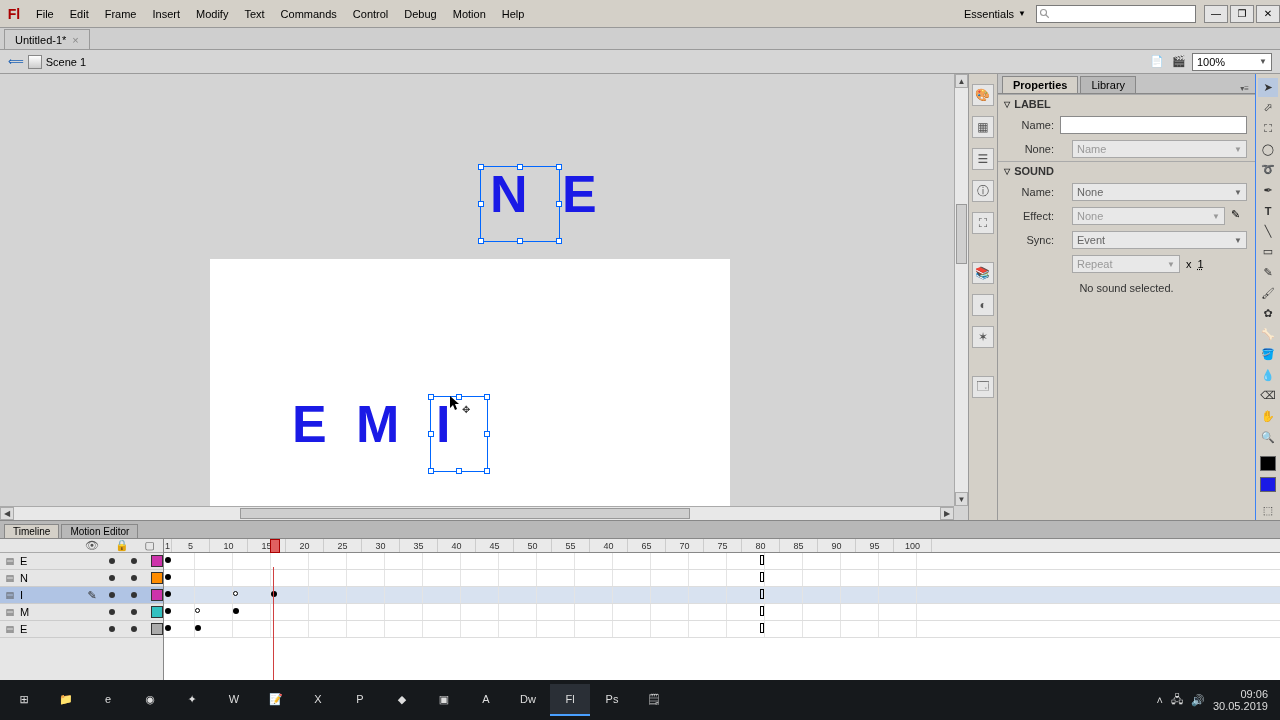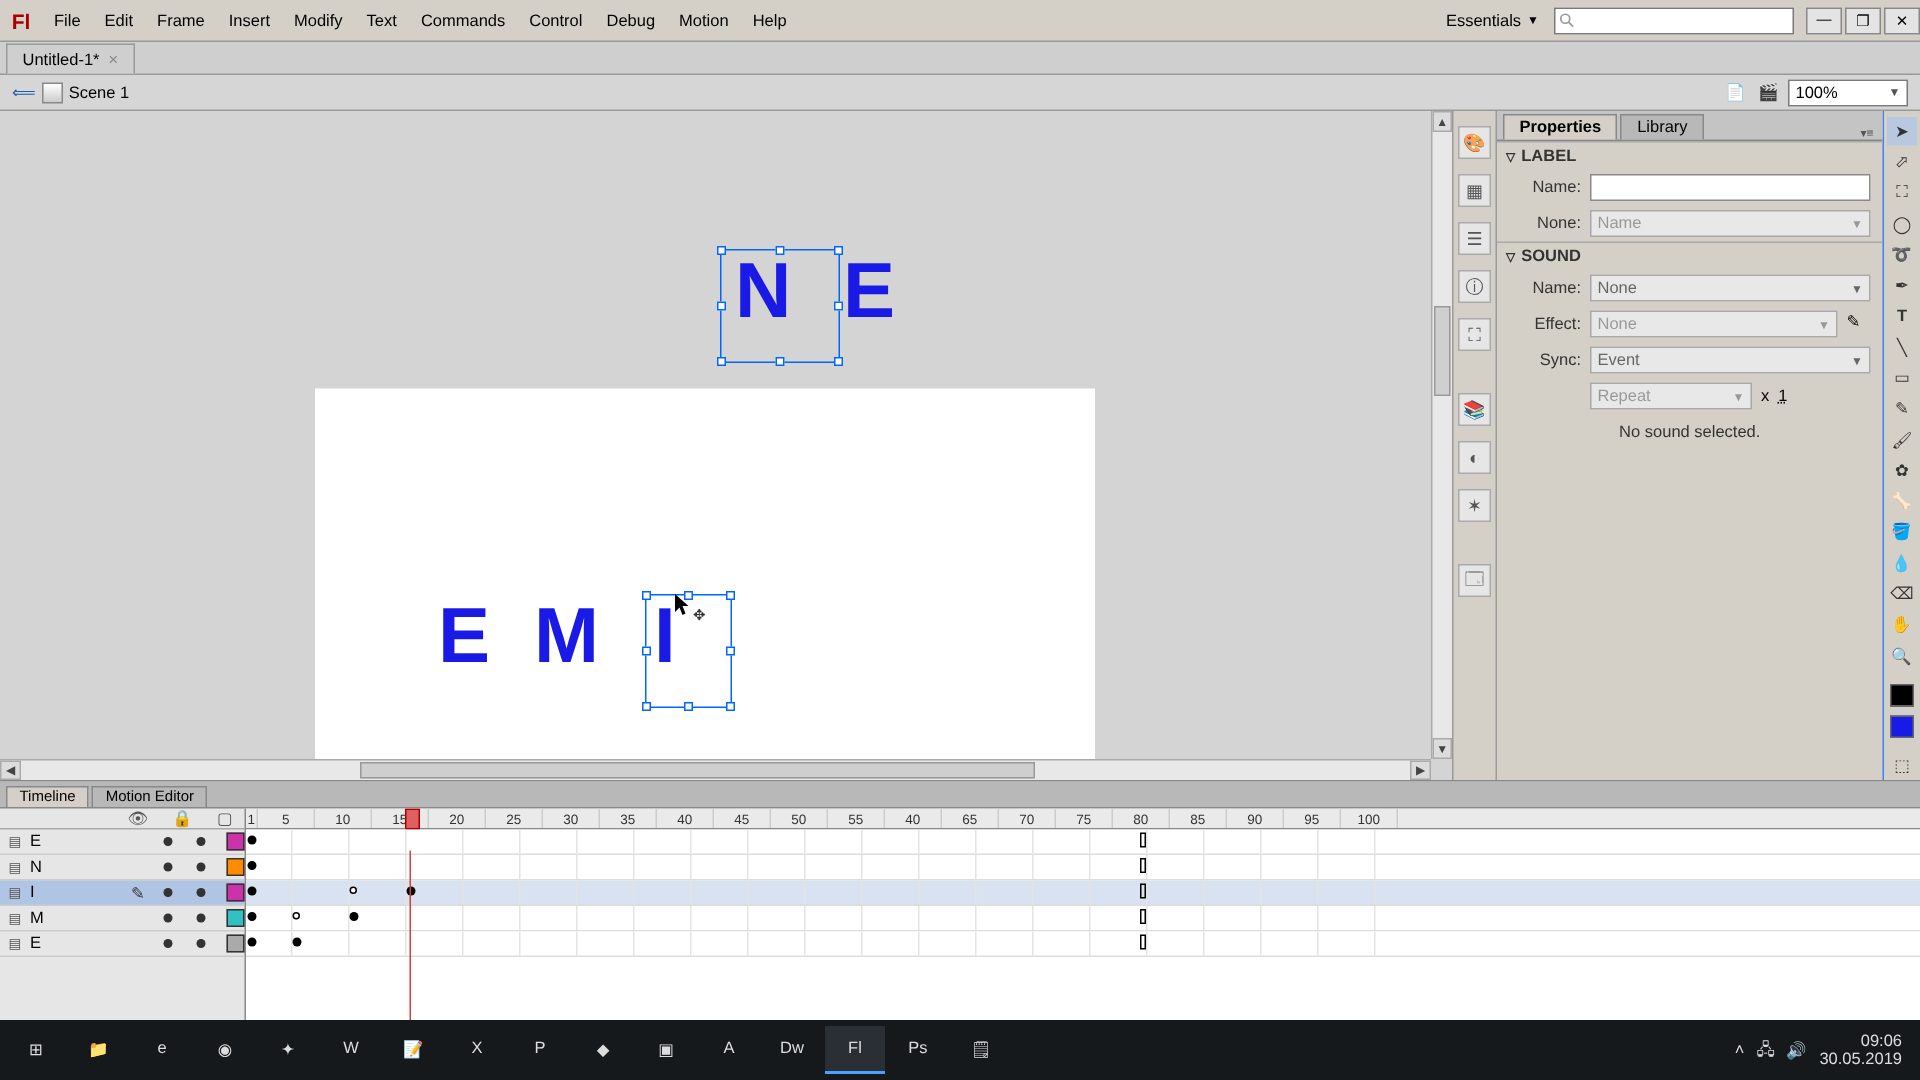--- a/index.html
+++ b/index.html
@@ -61,21 +61,21 @@
 .frame-header { display: flex; align-items: center; padding: 6px; gap: 8px; }
 .frame-chip { width: 36px; height: 32px; background: #fff; border: 1px solid #888; display: flex; align-items: center; justify-content: center; }
 .frame-chip div { width: 4px; height: 24px; background: #999; margin: 0 1px; }
 .circ-arrow { margin-left: auto; width: 16px; height: 16px; border: 1px solid #777; border-radius: 50%; display: flex; align-items: center; justify-content: center; font-size: 9px; color: #777; }
 .section { border-top: 1px solid #aaa; }
 .section-h { display: flex; align-items: center; padding: 3px 6px; font-weight: bold; color: #333; gap: 4px; }
 .section-h .tri { font-size: 8px; }
 .row { display: flex; align-items: center; padding: 3px 8px; gap: 6px; }
 .row label { width: 48px; text-align: right; color: #333; }
 .row input.text { flex: 1; height: 18px; border: 1px solid #8a8a8a; background: #fff; padding: 0 3px; }
-.dd { flex: 1; height: 18px; border: 1px solid #a8a8a8; background: #e8e8e8; display: flex; align-items: center; padding: 0 4px; color: #666; }
+.dd { flex: 1; height: 18px; border: 1px solid #a8a8a8; background: #e8e8e8; display: flex; align-items: center; padding: 0 4px; color: #666; margin-left: 12px; }
 .dd .arrow { margin-left: auto; font-size: 8px; }
 .dd.disabled { color: #999; }
 .dd.small { flex: none; width: 108px; }
 .pencil-ico { width: 16px; height: 16px; }
 .nosound { text-align: center; color: #333; padding: 6px 0; }
 
 
 .tool-strip { width: 24px; background: #d4d0c8; display: flex; flex-direction: column; align-items: center; padding-top: 4px; gap: 2px; }
 .tool { width: 20px; height: 20px; display: flex; align-items: center; justify-content: center; color: #333; }
 .tool.active { background: #b8c8e0; }

